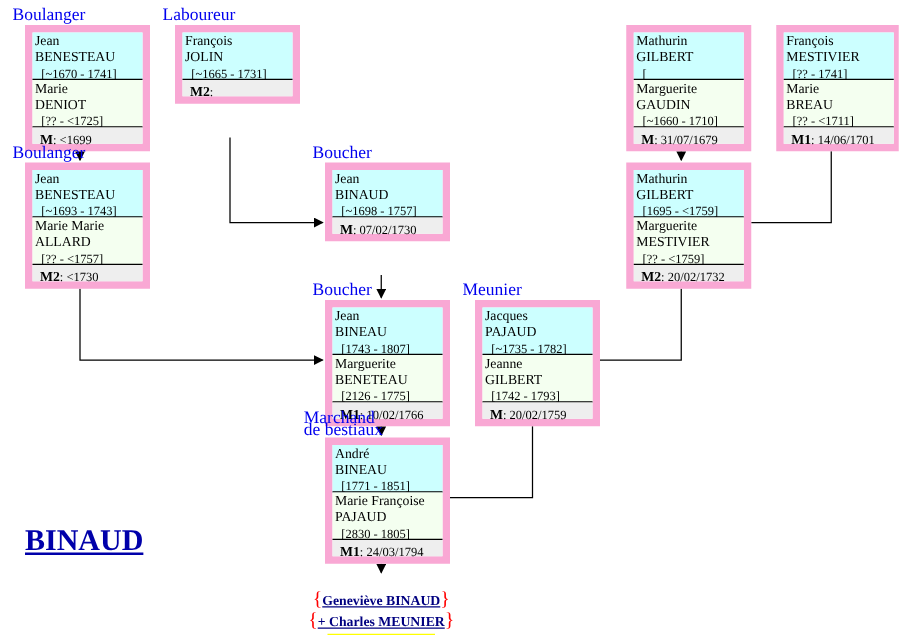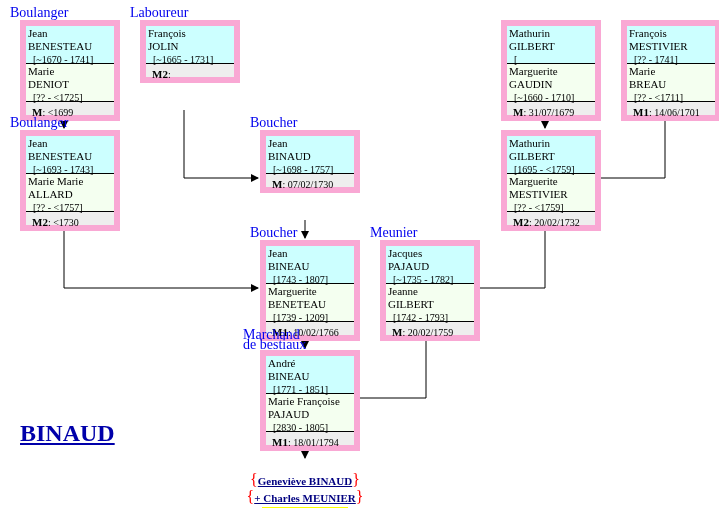--- a/index.html
+++ b/index.html
@@ -142,21 +142,21 @@
     <div class="occ" style="left: 250px; top: 228px;">Boucher</div>
     <div class="box" style="left: 260px; top: 240px;">
     <div class="husb">
       <div>Jean</div>
       <div>BINEAU</div>
       <div class="dates">[1743 - 1807]</div>
     </div>
     <div class="wife">
       <div>Marguerite</div>
       <div>BENETEAU</div>
-      <div class="dates">[1739 - 1209]</div>
+      <div class="dates">[2126 - 1775]</div>
     </div>
     <div class="marr">
       <b>M1</b><span>: 10/02/1766</span>
     </div>
     </div>
     <div class="occ" style="left: 370px; top: 228px;">Meunier</div>
     <div class="box" style="left: 380px; top: 240px;">
     <div class="husb">
       <div>Jacques</div>
       <div>PAJAUD</div>
@@ -177,21 +177,21 @@
       <div>André</div>
       <div>BINEAU</div>
       <div class="dates">[1771 - 1851]</div>
     </div>
     <div class="wife">
       <div>Marie Françoise</div>
       <div>PAJAUD</div>
       <div class="dates">[2830 - 1805]</div>
     </div>
     <div class="marr">
-      <b>M1</b><span>: 18/01/1794</span>
+      <b>M1</b><span>: 24/03/1794</span>
     </div>
     </div>
   </div>
 
 <div class="title">BINAUD</div>
 
 <div class="desc">
   <div><span class="brace">{</span><span class="link">Geneviève BINAUD</span><span class="brace">}</span></div>
   <div><span class="brace">{</span><span class="link">+ Charles MEUNIER</span><span class="brace">}</span></div>
   <div><span class="tree">arbre MEUNIER</span></div>

